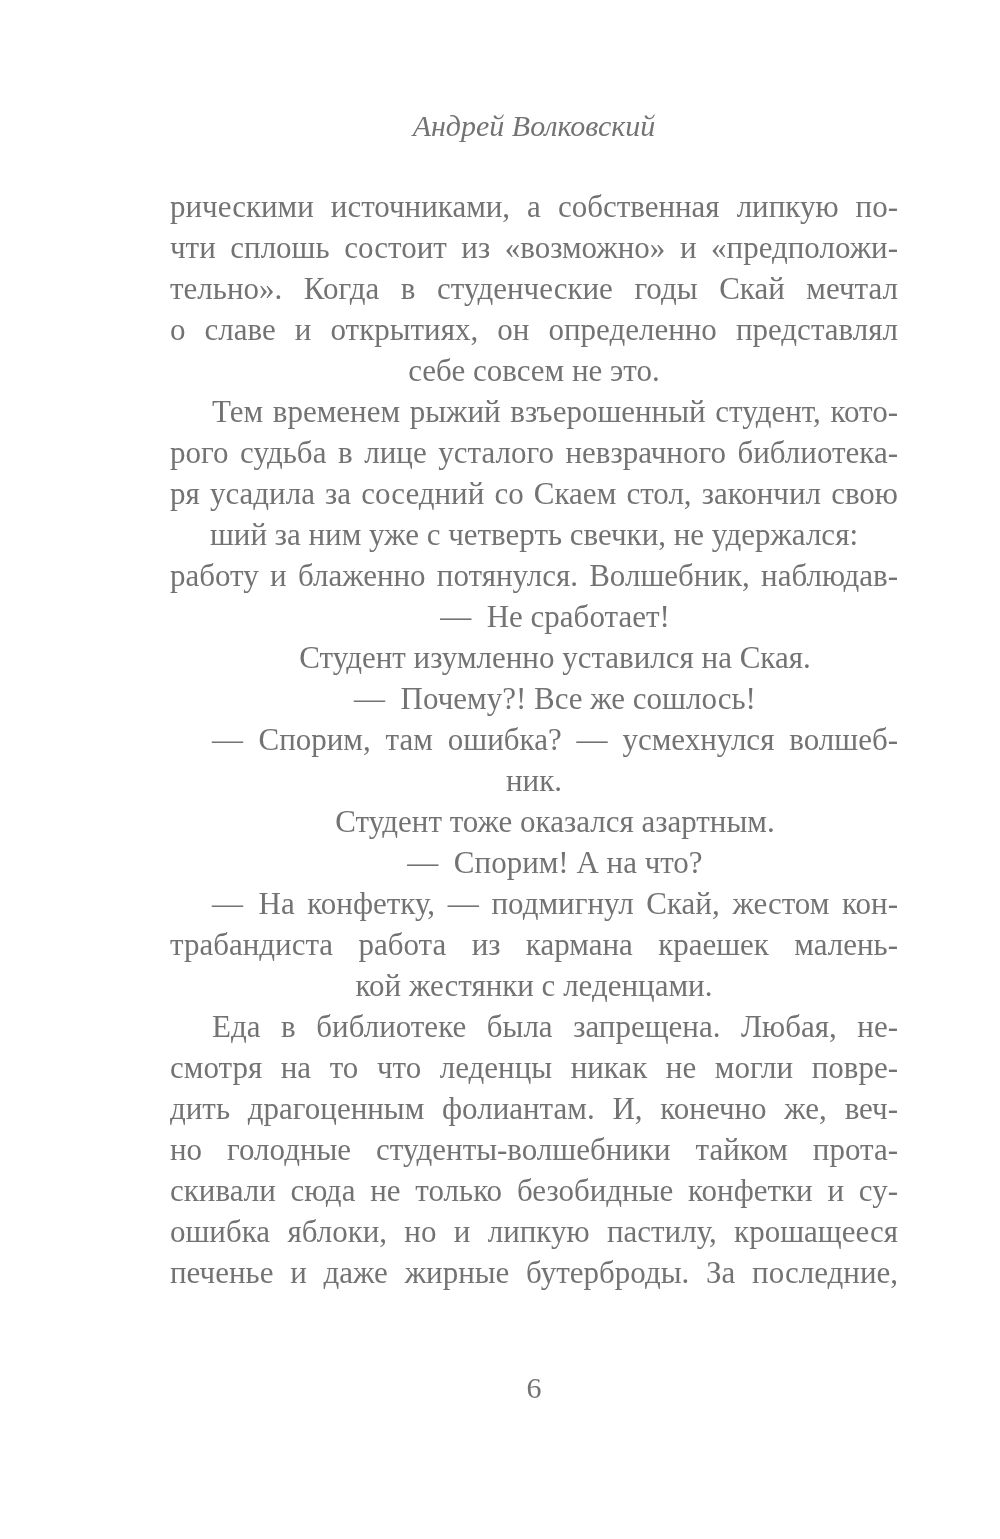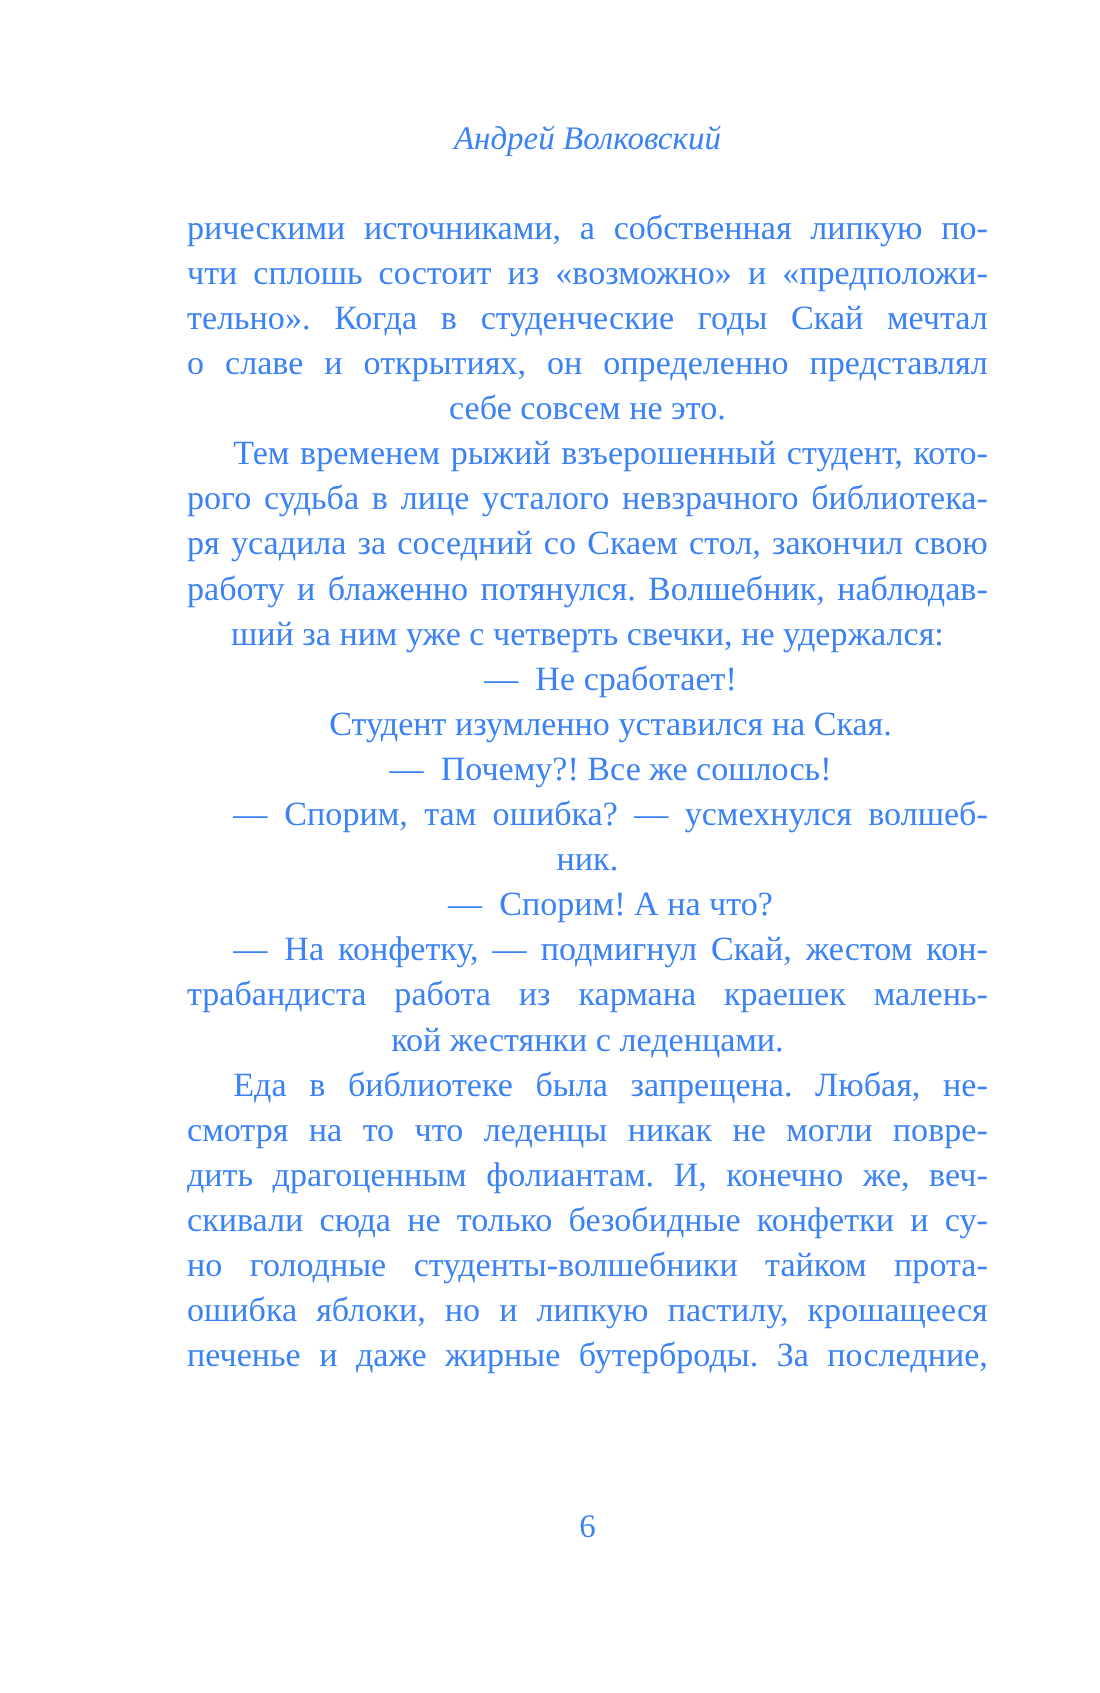--- a/index.html
+++ b/index.html
@@ -5,21 +5,21 @@
   html, body {
     margin: 0;
     padding: 0;
     background: #ffffff;
   }
   .page {
     position: relative;
     width: 1000px;
     height: 1539px;
     background: #ffffff;
-    color: #3b82f6;
+    color: #737373;
     font-family: "Liberation Serif", "DejaVu Serif", serif;
     overflow: hidden;
   }
   .running-header {
     position: absolute;
     top: 106px;
     left: 170px;
     width: 728px;
     text-align: center;
     font-style: italic;
@@ -68,35 +68,36 @@
 
   <div class="text-block">
     <div class="line j">рическими источниками, а собственная липкую по-</div>
     <div class="line j">чти сплошь состоит из «возможно» и «предположи-</div>
     <div class="line j">тельно». Когда в студенческие годы Скай мечтал</div>
     <div class="line j">о славе и открытиях, он определенно представлял</div>
     <div class="line">себе совсем не это.</div>
     <div class="line j i">Тем временем рыжий взъерошенный студент, кото-</div>
     <div class="line j">рого судьба в лице усталого невзрачного библиотека-</div>
     <div class="line j">ря усадила за соседний со Скаем стол, закончил свою</div>
+    <div class="line">ший за ним уже с четверть свечки, не удержался:</div>
     <div class="line j">работу и блаженно потянулся. Волшебник, наблюдав-</div>
-    <div class="line">ший за ним уже с четверть свечки, не удержался:</div>
     <div class="line i">— Не сработает!</div>
     <div class="line i">Студент изумленно уставился на Ская.</div>
     <div class="line i">— Почему?! Все же сошлось!</div>
     <div class="line j i">— Спорим, там ошибка? — усмехнулся волшеб-</div>
     <div class="line">ник.</div>
+    <div class="line i">Студент тоже оказался азартным.</div>
     <div class="line i">— Спорим! А на что?</div>
     <div class="line j i">— На конфетку, — подмигнул Скай, жестом кон-</div>
     <div class="line j">трабандиста работа из кармана краешек малень-</div>
     <div class="line">кой жестянки с леденцами.</div>
     <div class="line j i">Еда в библиотеке была запрещена. Любая, не-</div>
     <div class="line j">смотря на то что леденцы никак не могли повре-</div>
     <div class="line j">дить драгоценным фолиантам. И, конечно же, веч-</div>
+    <div class="line j">но голодные студенты-волшебники тайком прота-</div>
     <div class="line j">скивали сюда не только безобидные конфетки и су-</div>
-    <div class="line j">но голодные студенты-волшебники тайком прота-</div>
     <div class="line j">ошибка яблоки, но и липкую пастилу, крошащееся</div>
     <div class="line j">печенье и даже жирные бутерброды. За последние,</div>
   </div>
 
   <div class="page-number">6</div>
 
 </div>
 
 </body></html>

